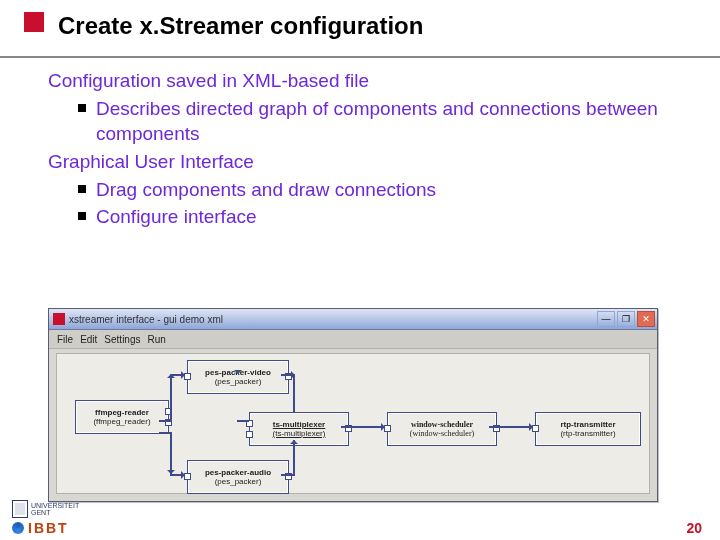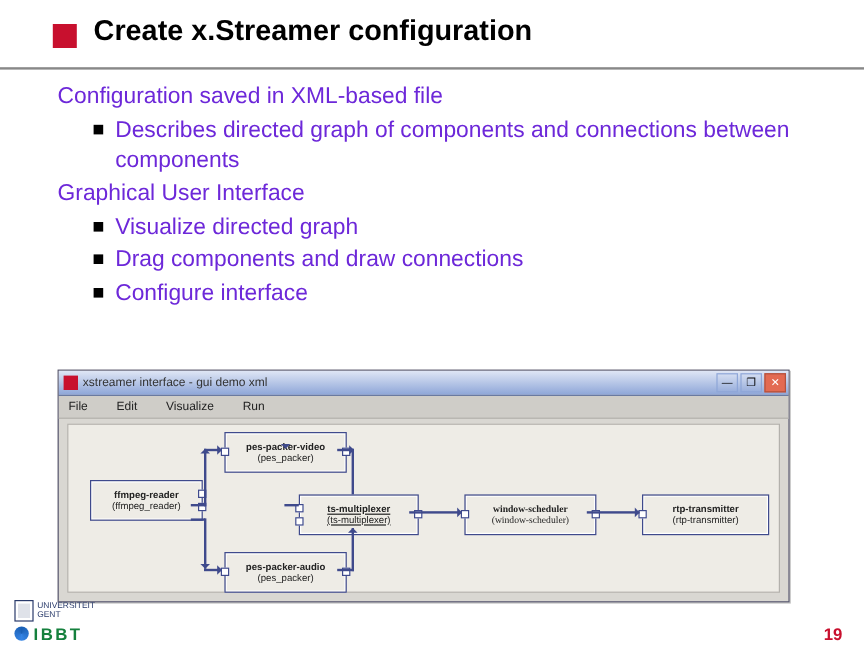--- a/index.html
+++ b/index.html
@@ -10,23 +10,23 @@
     font-family: Arial, Helvetica, sans-serif;
     position: relative;
     overflow: hidden;
   }
   .slide {
     position: absolute;
     inset: 0;
   }
   .title-bar {
     display: flex;
-    align-items: flex-end;
+    align-items: flex-start;
     margin-top: 12px;
-    margin-left: 44px;
+    margin-left: 24px;
   }
   .red-box {
     width: 20px;
     height: 20px;
     background: #c8102e;
     margin-right: 14px;
   }
   .title {
     font-size: 24px;
     font-weight: bold;
@@ -89,21 +89,21 @@
     width: 16px; height: 14px; display: flex; align-items: center; justify-content: center;
     font-size: 9px; border: 1px solid #8ea6d8;
   }
   .tcl.red { background: #e36a52; color: #fff; border-color: #b2513e; }
   .tbar-icon { width: 12px; height: 12px; background: #c8102e; }
   .mbar {
     height: 18px;
     background: #cfcdc8;
     display: flex;
     align-items: center;
-    gap: 24px;
+    gap: 7px;
     padding-left: 8px;
     font-size: 10px;
     color: #222;
     border-bottom: 1px solid #b3b1ac;
   }
   .canvas {
     position: absolute;
     left: 7px; right: 7px; top: 44px; bottom: 7px;
     background: #eeece6;
     border: 1px solid #b3b1ac;
@@ -150,21 +150,21 @@
     color: #333;
   }
   .logos { display: flex; flex-direction: column; align-items: flex-start; gap: 2px; }
   .logo1 {
     font-size: 7px; color: #2a3b6b; line-height: 1; display: flex; align-items: center; gap: 3px;
   }
   .logo1 .crest { width: 14px; height: 16px; border: 1px solid #2a3b6b; position: relative; }
   .logo1 .crest::before { content: ""; position: absolute; inset: 2px; background: #2a3b6b; opacity: 0.15; }
   .logo2 {
     display: flex; align-items: center; gap: 4px; font-weight: bold; letter-spacing: 2px;
-    color: #15803d; font-size: 14px;
+    color: #c2410c; font-size: 14px;
   }
   .logo2 .dot { width: 12px; height: 12px; border-radius: 50%; background: conic-gradient(#1a5fb4, #3584e4, #1a5fb4); }
   .pagenum { color: #c8102e; font-size: 14px; font-weight: bold; padding-right: 6px; }
 </style>
 </head>
 <body>
 
 <div class="slide">
 
   <div class="title-bar">
@@ -175,24 +175,20 @@
 
   <div class="content">
     <div class="para">Configuration saved in XML-based file</div>
     <div class="bul">
       <div class="sq"></div>
       <div>Describes directed graph of components and connections between components</div>
     </div>
     <div class="para">Graphical User Interface</div>
     <div class="bul">
       <div class="sq"></div>
-      <div>Visualize directed graph</div>
-    </div>
-    <div class="bul">
-      <div class="sq"></div>
       <div>Drag components and draw connections</div>
     </div>
     <div class="bul">
       <div class="sq"></div>
       <div>Configure interface</div>
     </div>
   </div>
 
   <div class="shot">
     <div class="tbar">
@@ -202,21 +198,21 @@
       </div>
       <div style="display:flex; gap:2px;">
         <div class="tcl">—</div>
         <div class="tcl">❐</div>
         <div class="tcl red">✕</div>
       </div>
     </div>
     <div class="mbar">
       <span>File</span>
       <span>Edit</span>
-      <span>Visualize</span>
+      <span>Settings</span>
       <span>Run</span>
     </div>
     <div class="canvas">
 
       <div class="node" style="left:130px; top:6px; width:92px; height:28px;">
         <b>pes-packer-video</b>
         <span>(pes_packer)</span>
         <div class="port" style="left:-4px; top:12px;"></div>
         <div class="port" style="right:-4px; top:12px;"></div>
       </div>
@@ -285,16 +281,16 @@
         <div>
           <div>UNIVERSITEIT</div>
           <div>GENT</div>
         </div>
       </div>
       <div class="logo2">
         <div class="dot"></div>
         <span>IBBT</span>
       </div>
     </div>
-    <div class="pagenum">19</div>
+    <div class="pagenum">20</div>
   </div>
 
 </div>
 
 </body></html>

